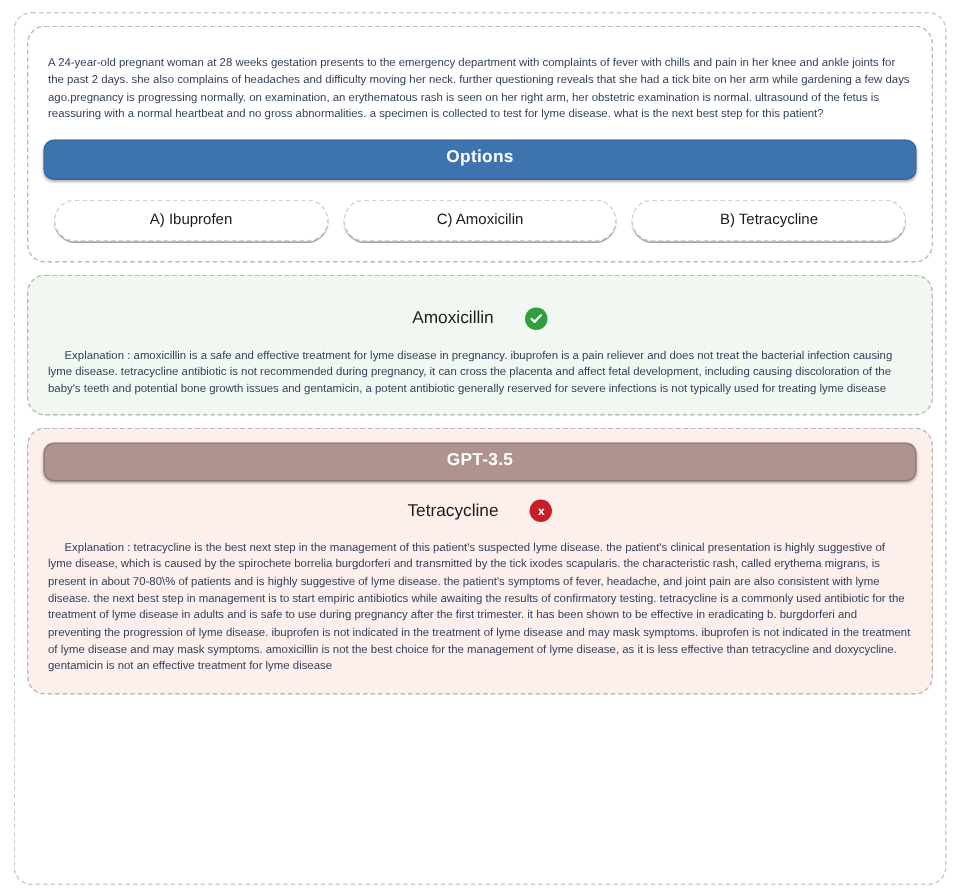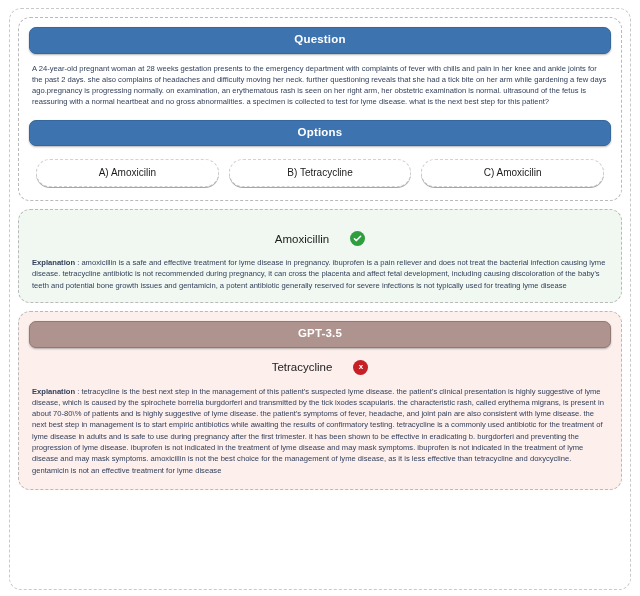--- a/index.html
+++ b/index.html
@@ -82,21 +82,22 @@
   
   .para {
     font-size: 7.6px;
     line-height: 11.3px;
     color: #33415c;
     text-align: left;
     margin: 0;
     padding: 9px 3px 0 3px;
   }
   .para .lead {
-    font-weight: bold;
+    font-weight: normal;
+    margin-left: 11px;
   }
 
   
   .options-row {
     display: flex;
     justify-content: space-between;
     align-items: center;
     padding: 13px 7px 1px 7px;
     gap: 10px;
   }
@@ -147,32 +148,31 @@
   }
 </style>
 </head>
 <body>
 
 <div class="page">
   <div class="outer-frame">
 
     <div class="card question-card">
 
-      <div class="banner blue">Question</div>
 
       <p class="para">A 24-year-old pregnant woman at 28 weeks gestation presents to the emergency department with complaints of fever with chills and pain in her knee and ankle joints for the past 2 days. she also complains of headaches and difficulty moving her neck. further questioning reveals that she had a tick bite on her arm while gardening a few days ago.pregnancy is progressing normally. on examination, an erythematous rash is seen on her right arm, her obstetric examination is normal. ultrasound of the fetus is reassuring with a normal heartbeat and no gross abnormalities. a specimen is collected to test for lyme disease. what is the next best step for this patient?</p>
 
       <div style="height:12px"></div>
 
       <div class="banner blue">Options</div>
 
       <div class="options-row">
-        <div class="option-pill">A)  Amoxicilin</div>
+        <div class="option-pill">A)  Ibuprofen</div>
+        <div class="option-pill">C) Amoxicilin</div>
         <div class="option-pill">B) Tetracycline</div>
-        <div class="option-pill">C) Amoxicilin</div>
       </div>
     </div>
 
     <div class="card physician-card">
 
 
       <div class="answer-row">
         <span class="answer-text">Amoxicillin</span>
         <span class="badge ok">
           <svg width="11" height="11" viewBox="0 0 11 11" aria-hidden="true">

